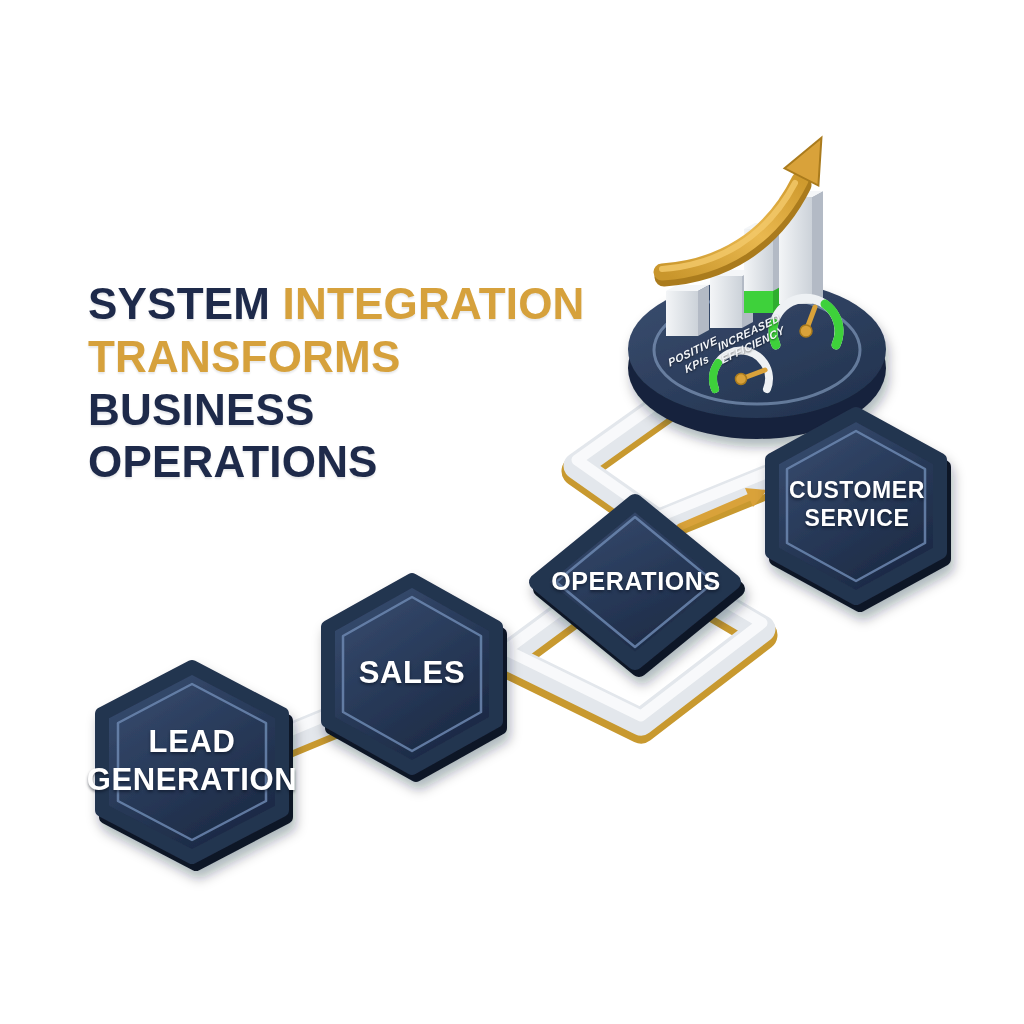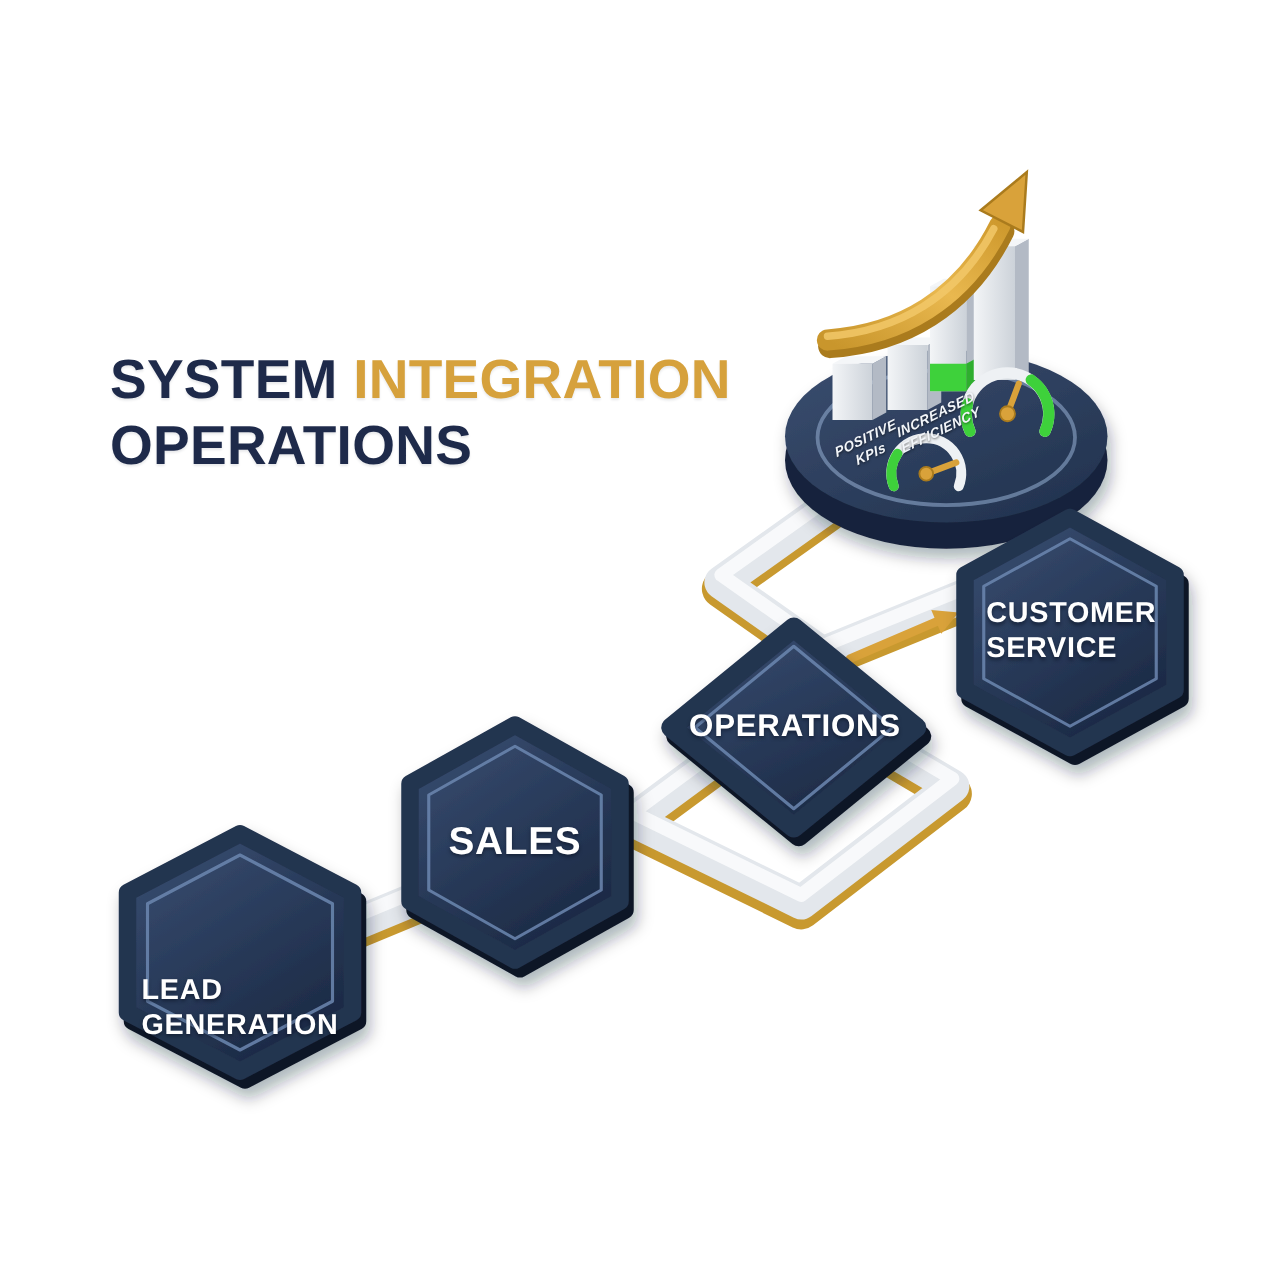--- a/index.html
+++ b/index.html
@@ -21,24 +21,24 @@
   .title .w-gold { color:#d6a13c; }
 
   
   .pipe-gold { stroke:#c8992f; stroke-width:31; fill:none; stroke-linecap:round; stroke-linejoin:round; }
   .pipe-body { stroke:#e3e7ec; stroke-width:27; fill:none; stroke-linecap:round; stroke-linejoin:round; }
   .pipe-hi   { stroke:#fafbfc; stroke-width:11; fill:none; stroke-linecap:round; stroke-linejoin:round; opacity:0.92; }
 
   
   .node-label {
     position:absolute; transform:translate(-50%,-50%);
-    color:#ffffff; font-weight:700; white-space:pre-line;
+    color:#ffffff; font-weight:700; text-align:center; white-space:pre-line;
     text-shadow:0 2px 3px rgba(5,12,25,0.5); letter-spacing:0.6px; line-height:1.22;
   }
-  .nl-lead     { left:192px; top:761px; font-size:23px;margin-top:44px; }
+  .nl-lead     { left:192px; top:761px; font-size:31px; }
   .nl-sales    { left:412px; top:673px; font-size:31px; }
   .nl-ops      { left:636px; top:581px; font-size:25px; }
   .nl-customer { left:857px; top:504px; font-size:23px; }
 
   .dash-label {
     position:absolute; color:#f2f5f9; font-weight:700; font-style:italic;
     font-size:11px; line-height:1.2; text-align:center; white-space:pre-line;
     transform:translate(-50%,-50%) rotate(-26deg) skewX(-8deg);
     text-shadow:0 1px 2px rgba(0,0,0,0.55); letter-spacing:0.4px;
   }
@@ -174,20 +174,24 @@
       <polygon points="856,431 925,469 925,543 856,581 787,543 787,469" fill="none" stroke="#6c87b0" stroke-width="2.5" stroke-linejoin="round" opacity="0.85"></polygon>
     </g>
   </svg>
 
   <div class="title">
     <div>
       <span class="w-navy">SYSTEM</span>
       <span class="w-gold">INTEGRATION</span>
     </div>
     <div>
+      <span class="w-gold">TRANSFORMS</span>
+      <span class="w-navy">BUSINESS</span>
+    </div>
+    <div>
       <span class="w-navy">OPERATIONS</span>
     </div>
   </div>
 
   <div class="node-label nl-lead">LEAD
 GENERATION</div>
   <div class="node-label nl-sales">SALES</div>
   <div class="node-label nl-ops">OPERATIONS</div>
   <div class="node-label nl-customer">CUSTOMER
 SERVICE</div>

